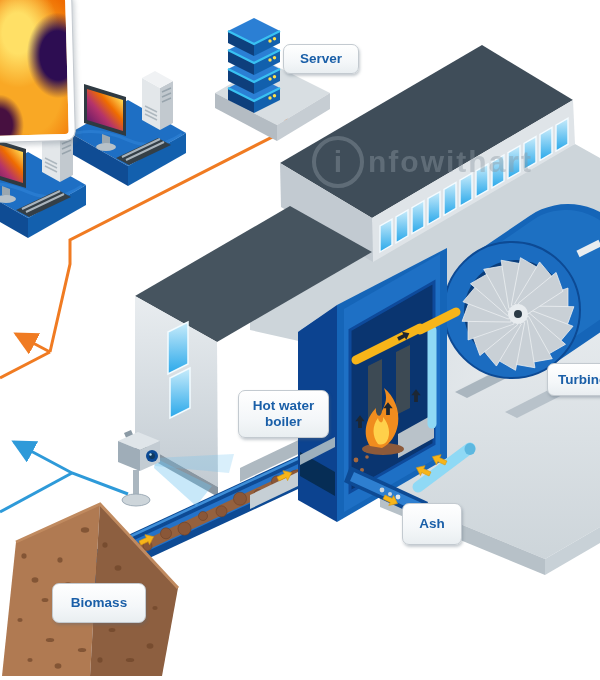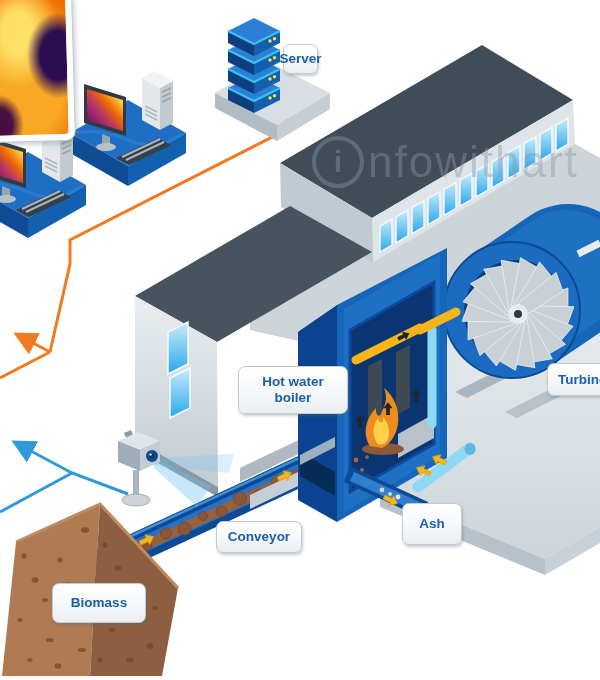--- a/index.html
+++ b/index.html
@@ -10,21 +10,21 @@
   .lbl{position:absolute;background:linear-gradient(180deg,#ffffff 0%,#f4f7f9 60%,#e9eef1 100%);
     border:1px solid #c3cad0;border-radius:7px;color:#1a5fa8;font-weight:bold;
     font-size:13.5px;line-height:1.15;text-align:center;display:flex;align-items:center;
     justify-content:center;box-shadow:1px 2px 3px rgba(90,105,120,.35);padding:4px 8px;box-sizing:border-box;}
   
   #watermark{position:absolute;left:312px;top:136px;color:rgba(140,152,163,.42);
     display:flex;align-items:center;gap:4px;user-select:none;}
   #watermark .wm-circle{width:44px;height:44px;border:4px solid rgba(140,152,163,.42);
     border-radius:50%;display:inline-flex;align-items:center;justify-content:center;
     font-size:30px;font-weight:bold;}
-  #watermark .wm-text{font-size:44px;letter-spacing:2px;}
+  #watermark .wm-text{font-size:30px;letter-spacing:2px;font-weight:bold;}
   
   #thermal-frame{position:absolute;left:-14px;top:-8px;width:88px;height:150px;background:#fff;
     border:1px solid #c5cad0;border-radius:10px;box-shadow:2px 3px 5px rgba(90,105,120,.3);
     padding:6px;box-sizing:border-box;transform:rotate(-1.5deg);}
   #thermal-img{width:100%;height:100%;border-radius:4px;
     background:
      radial-gradient(ellipse 60% 45% at 88% 42%, #2d0d52 0 40%, rgba(45,13,82,0) 70%),
      radial-gradient(ellipse 45% 30% at 6% 92%, #471040 0 40%, rgba(71,16,64,0) 75%),
      radial-gradient(ellipse 70% 50% at 35% 25%, #ffe066 0 30%, rgba(255,224,102,0) 80%),
      radial-gradient(ellipse 80% 70% at 50% 60%, #f9a825 0 55%, #ef6c00 100%);}
@@ -331,19 +331,18 @@
 
 <div id="watermark">
   <span class="wm-circle">i</span>
       <span class="wm-text">nfowithart</span>
 </div>
 
 <div id="thermal-frame">
   <div id="thermal-img"></div>
 </div>
 
-<div class="lbl" style="left:283px;top:44px;width:35px;height:30px">Server</div>
-<div class="lbl" style="left:238px;top:366px;width:110px;height:48px">Hot water boiler</div>
+<div class="lbl" style="left:283px;top:44px;width:76px;height:30px">Server</div>
+<div class="lbl" style="left:238px;top:390px;width:91px;height:48px">Hot water boiler</div>
 <div class="lbl" style="left:547px;top:363px;width:70px;height:33px;justify-content:flex-start;padding-left:10px">Turbine</div>
 <div class="lbl" style="left:402px;top:503px;width:60px;height:42px">Ash</div>
-<div class="lbl" style="left:216px;top:521px;width:86px;height:32px">Conveyor</div>
 <div class="lbl" style="left:52px;top:583px;width:94px;height:40px">Biomass</div>
 </div>
 
 </body></html>

